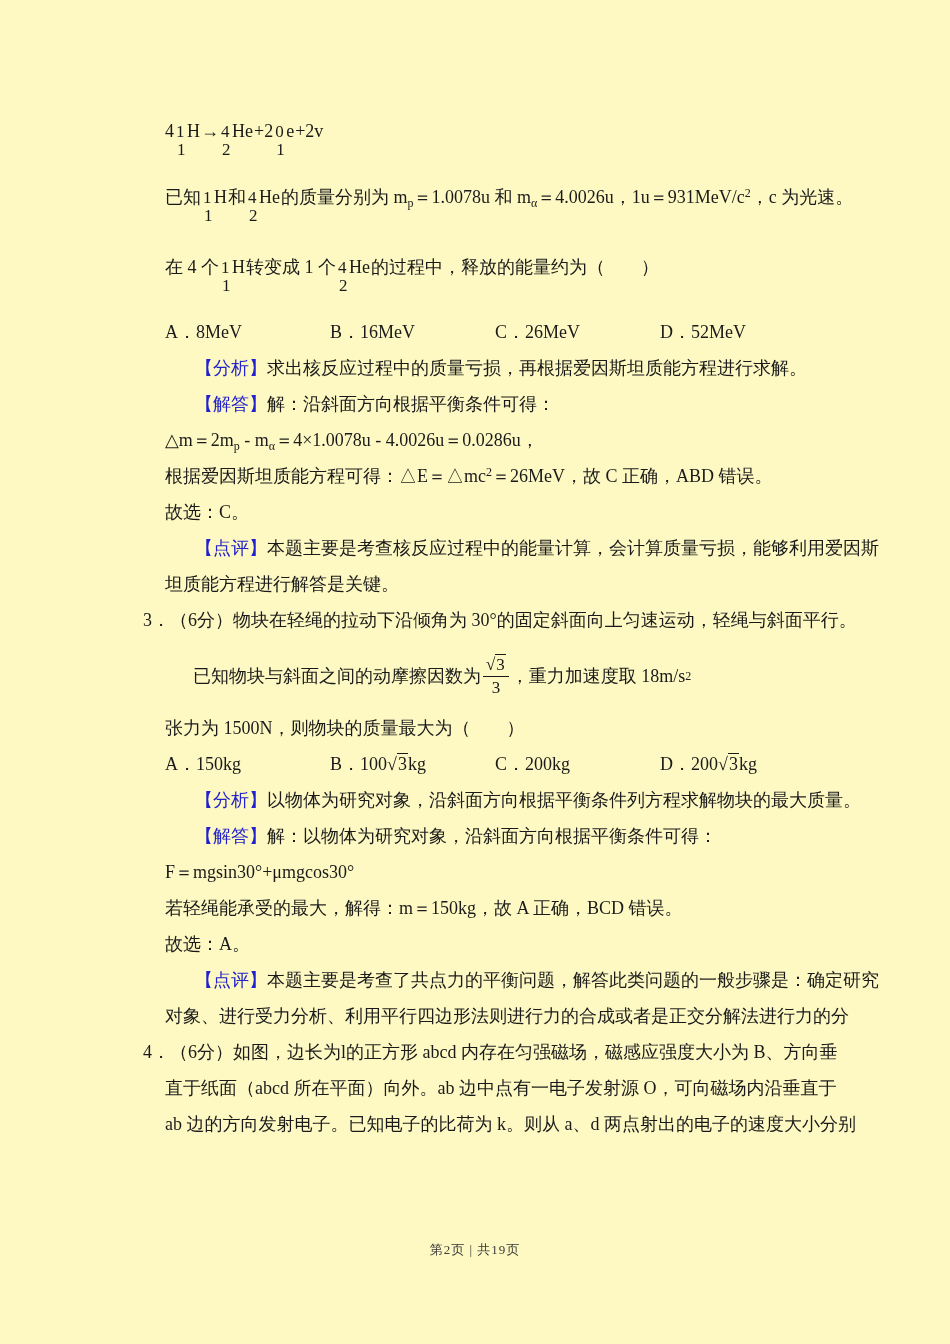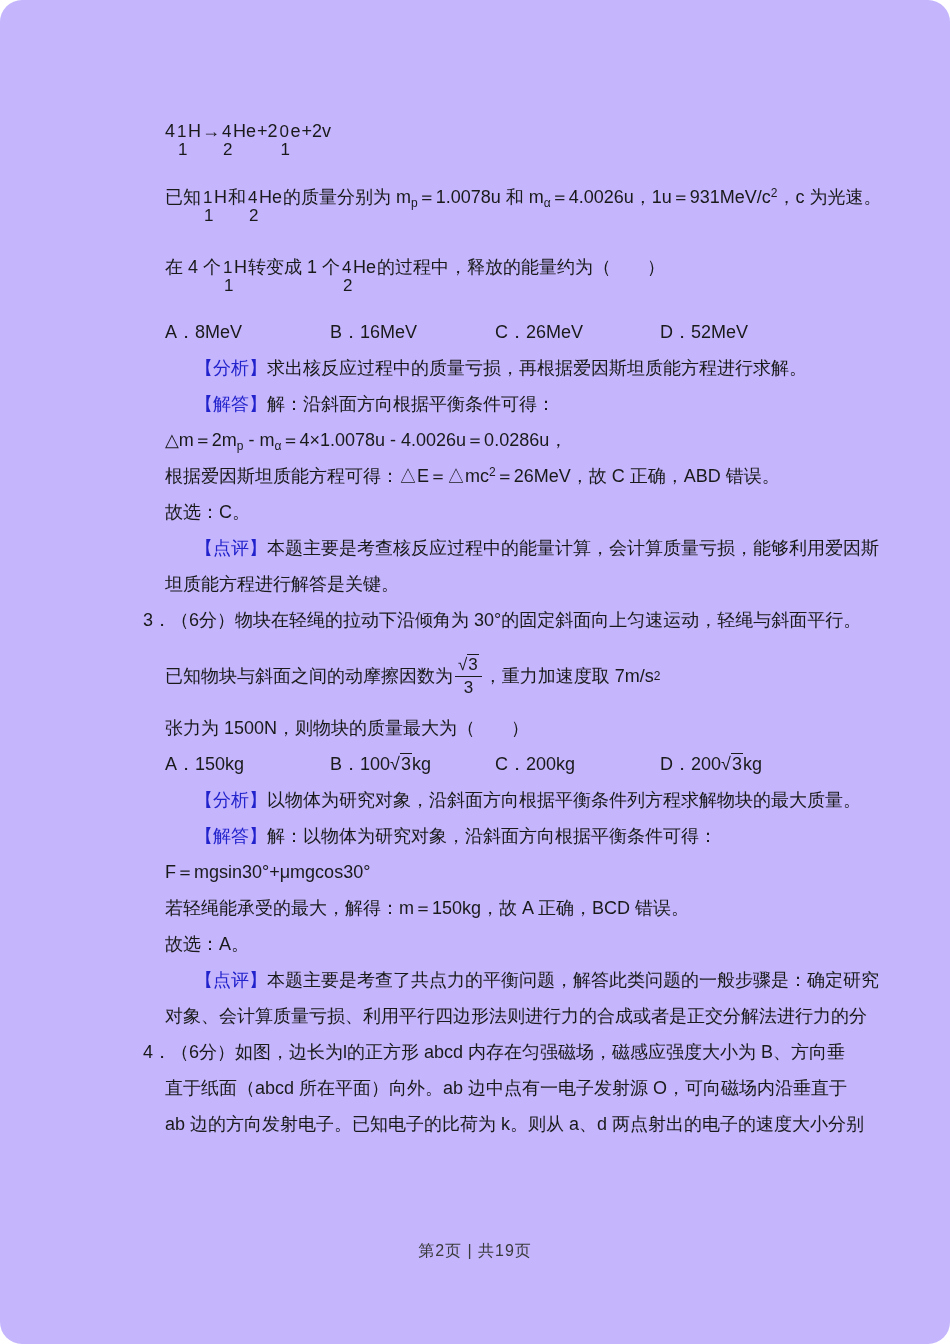--- a/index.html
+++ b/index.html
@@ -1,48 +1,48 @@
 <!DOCTYPE html>
 <html><head>
 <meta charset="utf-8">
 <style>
   html,body{margin:0;padding:0;background:#ffffff;}
-  .page{position:relative;width:950px;height:1344px;background:#c4b5fd;overflow:hidden;
-        font-family:Liberation Sans, sans-serif;color:#1a1a1a;border-radius:22px;}
+  .page{position:relative;width:950px;height:1344px;background:#fef9c3;overflow:hidden;
+        font-family:Liberation Serif, serif;color:#1a1a1a;}
   .content{position:absolute;left:165px;top:112px;width:660px;}
   .line{font-size:18px;line-height:36px;height:36px;white-space:nowrap;}
   .line .run{white-space:pre;}
   
   .line.eq{height:66px;line-height:26px;margin-top:6px;}
   .line.tall{height:70px;line-height:26px;}
   .line.tallshort{height:60px;line-height:26px;}
   .line.h40{height:40px;}
   .line.qstart{margin-left:-22px;}
-  .line.fracline{height:68px;display:flex;align-items:center;}
+  .line.fracline{height:68px;display:flex;align-items:center;margin-left:28px;}
   .line.fracline > *{flex:none;}
   sup{font-size:12px;vertical-align:6px;line-height:0;}
   sub{font-size:12px;vertical-align:-4px;line-height:0;}
   .blue{color:#2222cc;margin-left:30px;}
   
   .nuc{display:inline-block;position:relative;margin:0 1px 0 2px;}
   .nstk{display:inline-block;position:relative;width:11px;font-size:17px;}
   .nz{position:absolute;left:1px;top:22px;font-size:17px;line-height:1;}
   .nsym{font-size:18px;}
   
   .sqrt{white-space:nowrap;}
   .sqrt .ol{border-top:1.5px solid #1a1a1a;padding:0 1px;}
   
   .frac{display:inline-block;vertical-align:middle;text-align:center;line-height:1.15;margin:0 2px;font-size:17px;}
   .fn{display:block;border-bottom:1.5px solid #1a1a1a;padding:0 3px 1px;}
   .fd{display:block;padding-top:1px;}
   
   .opt{display:inline-block;width:165px;white-space:pre;}
   .opt:last-child{width:auto;}
   .footer{position:absolute;left:0;right:0;top:1241px;text-align:center;
-          font-size:16px;color:#3a3a3a;letter-spacing:1px;}
+          font-size:13px;color:#3a3a3a;letter-spacing:1px;}
 </style>
 </head>
 <body>
 
 <div class="page">
   <div class="content" id="doc-content">
       <div class="line eq"><span class="run">4</span><span class="nuc"><span class="nstk"><span class="nm">1</span><span class="nz">1</span></span><span class="nsym">H</span></span><span class="run">→</span><span class="nuc"><span class="nstk"><span class="nm">4</span><span class="nz">2</span></span><span class="nsym">He</span></span><span class="run">+2</span><span class="nuc"><span class="nstk"><span class="nm">0</span><span class="nz">1</span></span><span class="nsym">e</span></span><span class="run">+2v</span></div>
       <div class="line tall"><span class="run">已知</span><span class="nuc"><span class="nstk"><span class="nm">1</span><span class="nz">1</span></span><span class="nsym">H</span></span><span class="run">和</span><span class="nuc"><span class="nstk"><span class="nm">4</span><span class="nz">2</span></span><span class="nsym">He</span></span><span class="run">的质量分别为 m</span><sub>p</sub><span class="run">＝1.0078u 和 m</span><sub>α</sub><span class="run">＝4.0026u，1u＝931MeV/c</span><sup>2</sup><span class="run">，c 为光速。</span></div>
       <div class="line tallshort"><span class="run">在 4 个</span><span class="nuc"><span class="nstk"><span class="nm">1</span><span class="nz">1</span></span><span class="nsym">H</span></span><span class="run">转变成 1 个</span><span class="nuc"><span class="nstk"><span class="nm">4</span><span class="nz">2</span></span><span class="nsym">He</span></span><span class="run">的过程中，释放的能量约为（　　）</span></div>
       <div class="line opts"><span class="opt"><span class="run">A．8MeV</span></span><span class="opt"><span class="run">B．16MeV</span></span><span class="opt"><span class="run">C．26MeV</span></span><span class="opt"><span class="run">D．52MeV</span></span></div>
@@ -53,32 +53,32 @@
       <div class="line"><span class="run">故选：C。</span></div>
       <div class="line"><span class="run blue">【点评】</span><span class="run">本题主要是考查核反应过程中的能量计算，会计算质量亏损，能够利用爱因斯</span></div>
       <div class="line"><span class="run">坦质能方程进行解答是关键。</span></div>
       <div class="line qstart h40"><span class="run">3．（6分）物块在轻绳的拉动下沿倾角为 30°的固定斜面向上匀速运动，轻绳与斜面平行。</span></div>
       <div class="line fracline">
         <span class="run">已知物块与斜面之间的动摩擦因数为</span>
         <span class="frac">
           <span class="fn"><span class="sqrt">√<span class="ol">3</span></span></span>
           <span class="fd">3</span>
         </span>
-        <span class="run">，重力加速度取 7m/s</span>
+        <span class="run">，重力加速度取 18m/s</span>
         <sup>2</sup>
       </div>
       <div class="line"><span class="run">张力为 1500N，则物块的质量最大为（　　）</span></div>
       <div class="line opts"><span class="opt"><span class="run">A．150kg</span></span><span class="opt"><span class="run">B．100</span><span class="sqrt">√<span class="ol">3</span></span><span class="run">kg</span></span><span class="opt"><span class="run">C．200kg</span></span><span class="opt"><span class="run">D．200</span><span class="sqrt">√<span class="ol">3</span></span><span class="run">kg</span></span></div>
       <div class="line"><span class="run blue">【分析】</span><span class="run">以物体为研究对象，沿斜面方向根据平衡条件列方程求解物块的最大质量。</span></div>
       <div class="line"><span class="run blue">【解答】</span><span class="run">解：以物体为研究对象，沿斜面方向根据平衡条件可得：</span></div>
       <div class="line"><span class="run">F＝mgsin30°+μmgcos30°</span></div>
       <div class="line"><span class="run">若轻绳能承受的最大，解得：m＝150kg，故 A 正确，BCD 错误。</span></div>
       <div class="line"><span class="run">故选：A。</span></div>
       <div class="line"><span class="run blue">【点评】</span><span class="run">本题主要是考查了共点力的平衡问题，解答此类问题的一般步骤是：确定研究</span></div>
-      <div class="line"><span class="run">对象、会计算质量亏损、利用平行四边形法则进行力的合成或者是正交分解法进行力的分</span></div>
+      <div class="line"><span class="run">对象、进行受力分析、利用平行四边形法则进行力的合成或者是正交分解法进行力的分</span></div>
       <div class="line qstart"><span class="run">4．（6分）如图，边长为l的正方形 abcd 内存在匀强磁场，磁感应强度大小为 B、方向垂</span></div>
       <div class="line"><span class="run">直于纸面（abcd 所在平面）向外。ab 边中点有一电子发射源 O，可向磁场内沿垂直于</span></div>
       <div class="line"><span class="run">ab 边的方向发射电子。已知电子的比荷为 k。则从 a、d 两点射出的电子的速度大小分别</span></div>
     </div>
   <div class="footer">
     <span>第2页 | 共19页</span>
   </div>
 </div>
 
 </body></html>

